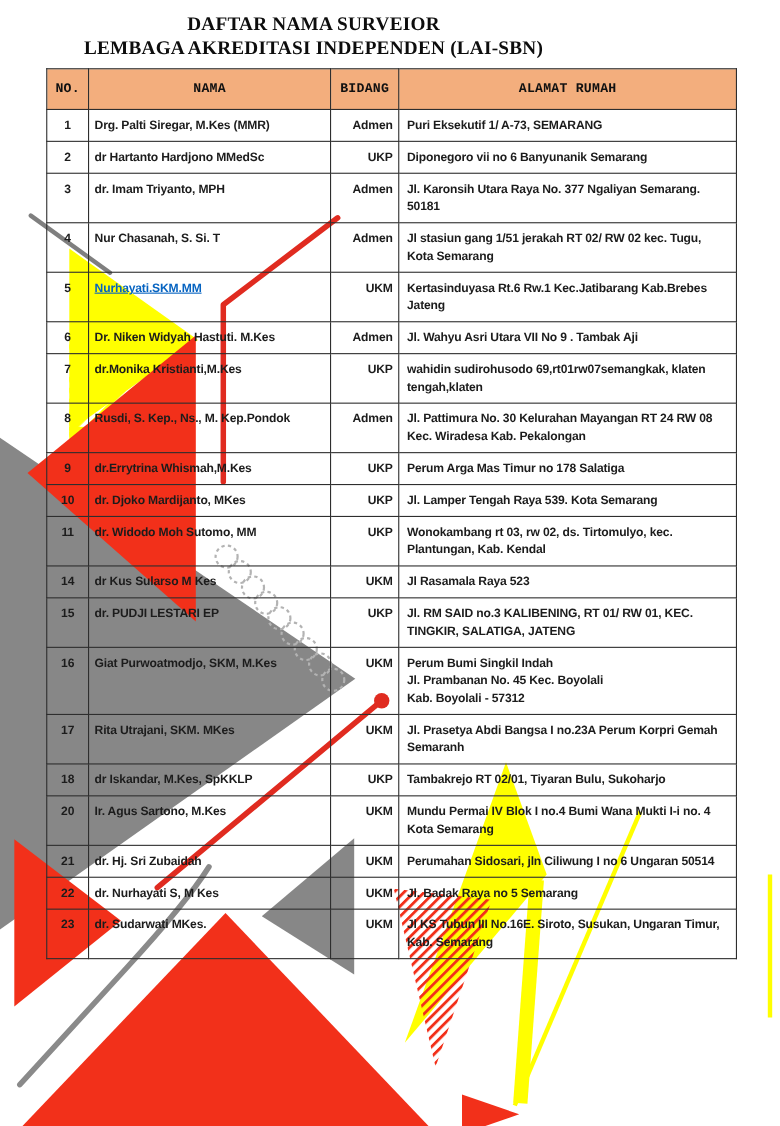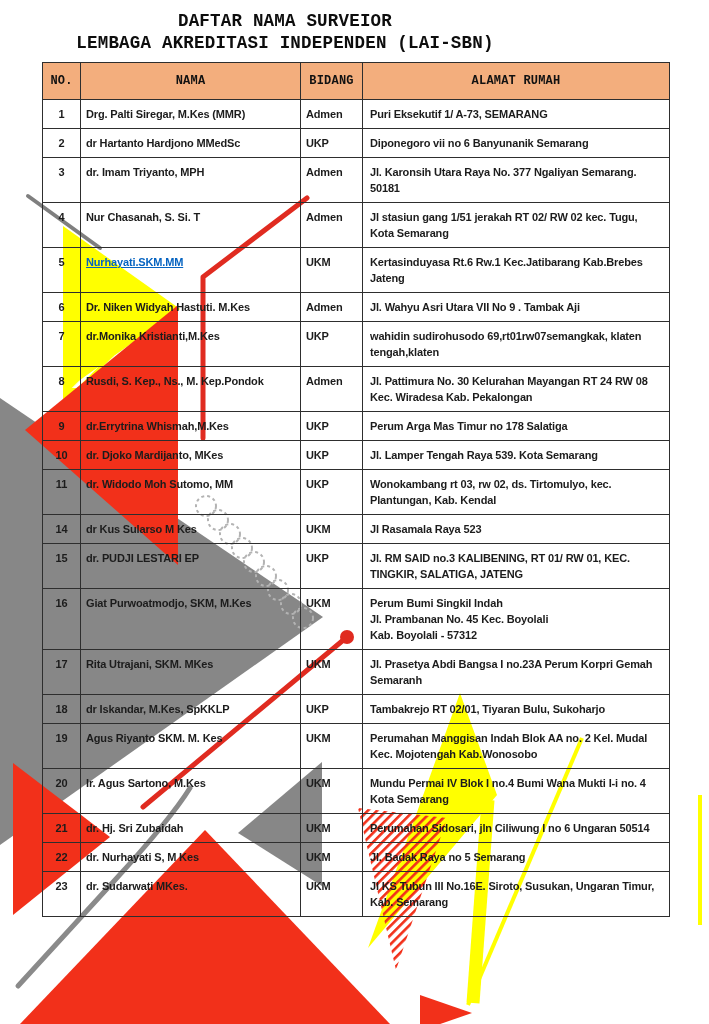--- a/index.html
+++ b/index.html
@@ -3,40 +3,40 @@
 <meta charset="utf-8">
 <style>
   html,body{margin:0;padding:0;}
   .page{
     position:relative;width:709px;height:1024px;overflow:hidden;background:#ffffff;
     font-family:"Liberation Sans",sans-serif;
   }
   .bg{position:absolute;left:0;top:0;z-index:0;}
   .doc-title{
     position:absolute;top:10px;left:0;width:570px;z-index:2;text-align:center;
-    font-family:Liberation Mono, monospace;font-weight:bold;
+    font-family:Liberation Serif, serif;font-weight:bold;
     font-size:17.5px;line-height:22px;color:#0d0d0d;letter-spacing:.2px;
   }
   table.surv{
     position:absolute;left:42px;top:62px;width:627px;z-index:1;
     border-collapse:collapse;table-layout:fixed;background:transparent;
   }
   .surv th{
     background:var(--header-bg,#f3ae7d);
     border:1.4px solid #2e2e2e;
     font-size:12px;font-weight:bold;color:#111;
     padding:11px 2px;text-align:center;letter-spacing:.2px;font-family:Liberation Mono, monospace;
   }
   .surv td{
     border:1.4px solid #2e2e2e;vertical-align:top;
     font-size:11px;line-height:16px;font-weight:bold;color:#1c1c1c;
     padding:6px 5px;letter-spacing:-.15px;background:transparent;
   }
   .c-no{text-align:center;}
-  .c-bidang{text-align:left;}
+  .c-bidang{text-align:right;}
   .c-alamat{white-space:pre-line;padding-left:7px !important;}
   .c-nama .link{color:var(--link-blue,#0563c1);text-decoration:underline;cursor:pointer;}
 </style>
 </head>
 <body>
 
 <div class="page">
 
   <svg class="bg" width="709" height="1024" viewBox="0 0 709 1024">
     <defs>
@@ -223,26 +223,20 @@
       <td class="c-alamat">Jl. Prasetya Abdi Bangsa I no.23A Perum Korpri Gemah Semaranh</td>
     </tr>
 
     <tr>
       <td class="c-no">18</td>
       <td class="c-nama">dr Iskandar, M.Kes, SpKKLP</td>
       <td class="c-bidang">UKP</td>
       <td class="c-alamat">Tambakrejo RT 02/01, Tiyaran Bulu, Sukoharjo</td>
     </tr>
 
-    <tr>
-      <td class="c-no">19</td>
-      <td class="c-nama">Agus Riyanto SKM. M. Kes</td>
-      <td class="c-bidang">UKM</td>
-      <td class="c-alamat">Perumahan Manggisan Indah Blok AA no. 2 Kel. Mudal Kec. Mojotengah Kab.Wonosobo</td>
-    </tr>
 
     <tr>
       <td class="c-no">20</td>
       <td class="c-nama">Ir. Agus Sartono, M.Kes</td>
       <td class="c-bidang">UKM</td>
       <td class="c-alamat">Mundu Permai IV Blok I no.4 Bumi Wana Mukti I-i no. 4 Kota Semarang</td>
     </tr>
 
     <tr>
       <td class="c-no">21</td>

